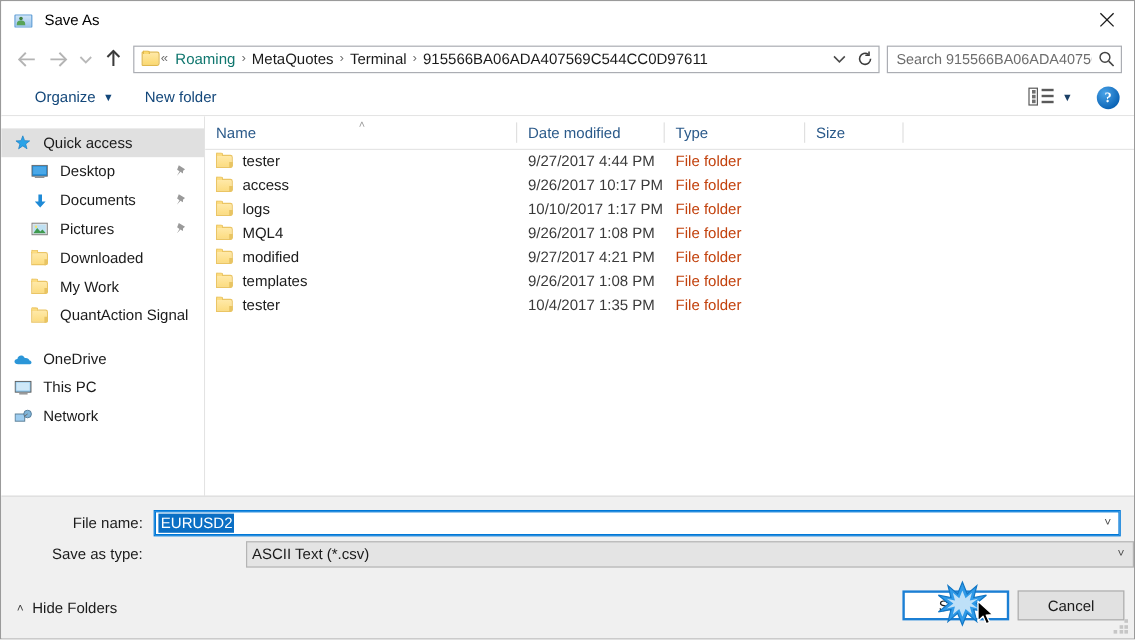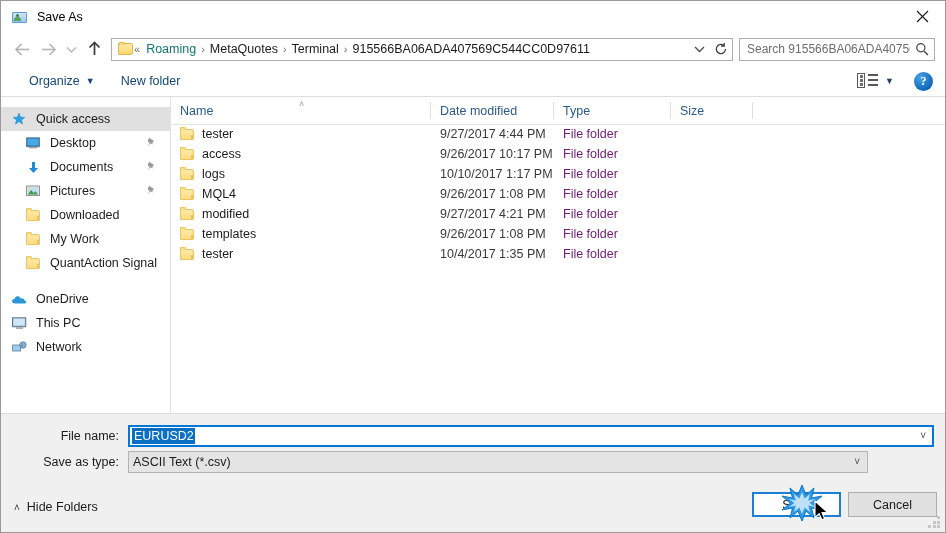--- a/index.html
+++ b/index.html
@@ -196,21 +196,21 @@
     position: absolute; top: 5px; width: 1px; height: 17px; background: #e0e0e0;
   }
   .sortcaret {
     position: absolute; top: 2px; font-size: 9px; color: #9a9a9a;
   }
   .rows { position: absolute; left: 0; top: 27px; right: 0; bottom: 0; }
   .row { height: 20px; display: flex; align-items: center; position: relative; font-size: 12.5px; color: #1b1b1b; }
   .cell-name { position: absolute; left: 9px; display: flex; align-items: center; }
   .cell-name .nm { margin-left: 8px; }
   .cell-date { position: absolute; font-size: 12.5px; color: #3a3a3a; }
-  .cell-type { position: absolute; font-size: 12.5px; color: #701a75; }
+  .cell-type { position: absolute; font-size: 12.5px; color: #c2410c; }
 
   
   .formarea {
     position: absolute; left: 0; right: 0; bottom: 0; height: 118px;
     background: #f0f0f0; border-top: 1px solid #dcdcdc;
   }
   .frow { position: absolute; left: 0; right: 0; display: flex; align-items: center; }
   .flabel {
     width: 118px; text-align: right; font-size: 12.5px; color: #1b1b1b; flex: none;
   }
@@ -565,21 +565,21 @@
   <div class="formarea">
 
     <div class="frow" style="top:11px;">
       <div class="flabel">File name:</div>
       <div class="combo filename">
         <span class="val sel">EURUSD2</span>
         <span class="cb-caret">˅</span>
       </div>
     </div>
 
-    <div class="frow" style="top:37px;">
+    <div class="frow" style="top:37px;justify-content:space-between;">
       <div class="flabel">Save as type:</div>
       <div class="combo filetype">
         <span class="val">ASCII Text (*.csv)</span>
         <span class="cb-caret">˅</span>
       </div>
     </div>
 
     <div class="hidefolders">
       <span class="hf-caret">˄</span>
       <span>Hide Folders</span>

